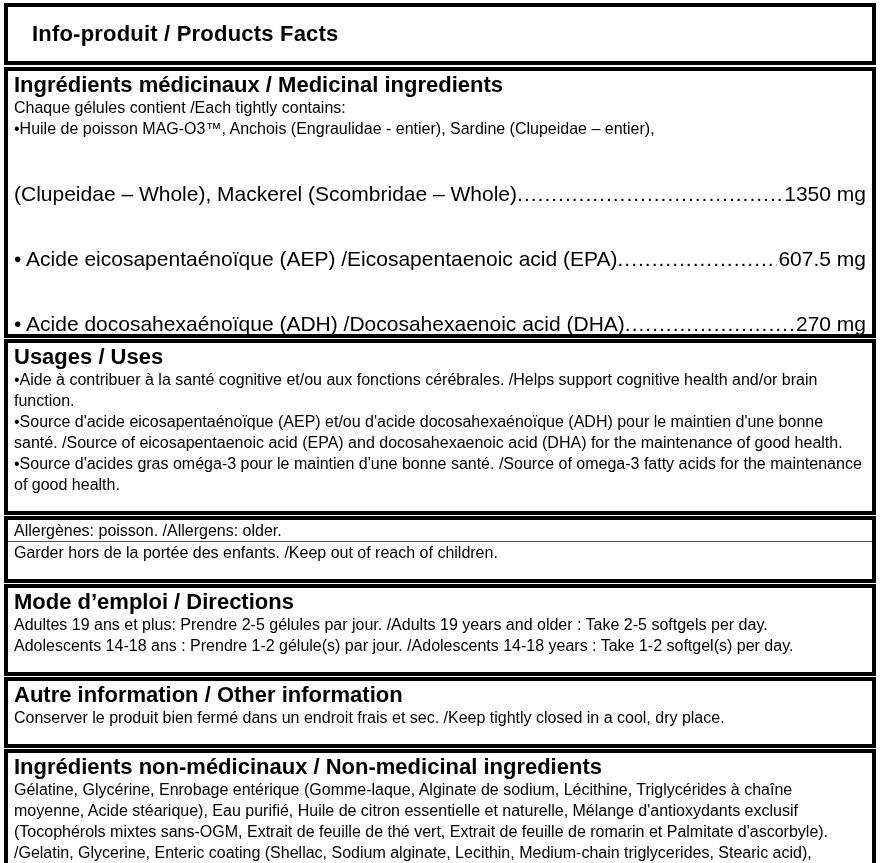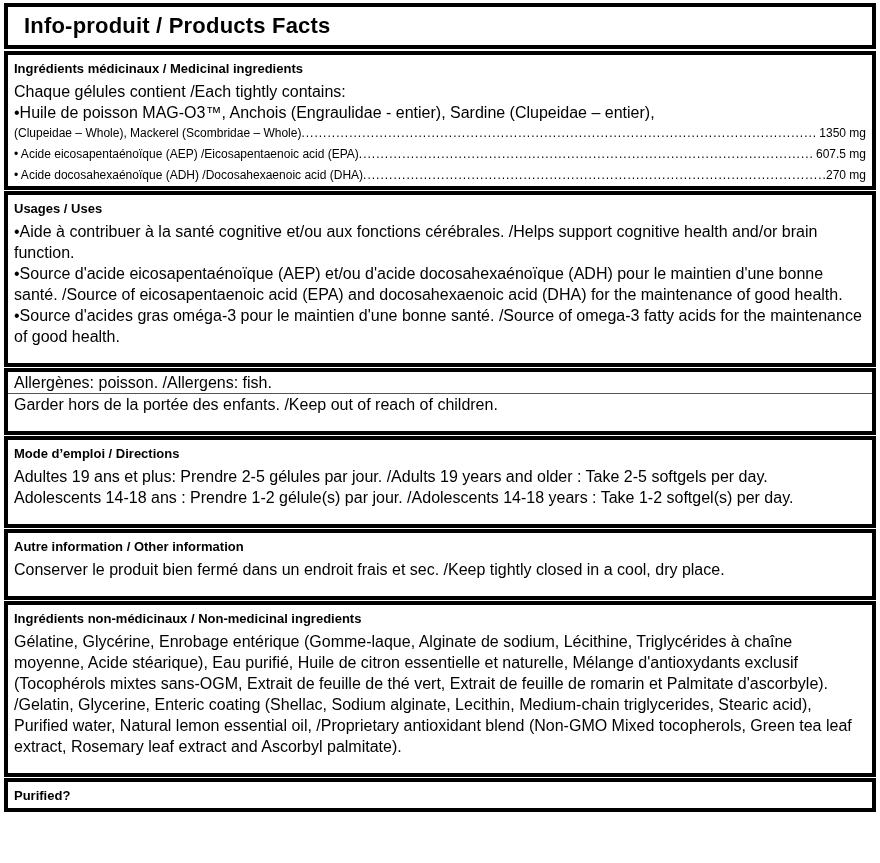--- a/index.html
+++ b/index.html
@@ -22,45 +22,46 @@
     left:4px;top:3px;
     width:872px;
   }
   .box{
     border:4px solid var(--border);
     background:var(--bg);
     margin-bottom:1px;
   }
   .title-box{margin-bottom:2px;}
   .title{
-    margin:4px;
+    margin:12px;
     font-size:22px;
     font-weight:bold;
     line-height:26px;
     padding:2px 12px 2px 12px;
     letter-spacing:0.2px;
   }
   .sec-header{
     font-weight:bold;
-    font-size:13px;
+    font-size:22px;
     line-height:24px;
     padding:2px 8px 0 6px;
   }
   .sec-text{
     font-size:16px;
     line-height:21px;
     padding:0 8px 0 6px;
   }
   .sec-text.last{padding-bottom:16px;}
   .dot-row{
     display:flex;
     align-items:flex-start;
-    font-size:12px;
+    font-size:21px;
     line-height:21px;
     padding:0 6px 0 6px;
+    margin-top:44px;
   }
   .dot-row .ing-label{flex:0 1 auto;white-space:nowrap;}
   .dot-row .dots{
     flex:1 1 auto;
     overflow:hidden;
     white-space:nowrap;
     min-width:8px;
   }
   .dot-row .dots::after{
     content:"......................................................................................................................................................................................";
@@ -97,21 +98,21 @@
           <span class="ing-value">270 mg</span>
         </div>
       </section>
       <section class="box">
         <div class="sec-header">Usages / Uses</div>
         <div class="sec-text">•Aide à contribuer à la santé cognitive et/ou aux fonctions cérébrales. /Helps support cognitive health and/or brain function.</div>
         <div class="sec-text">•Source d'acide eicosapentaénoïque (AEP) et/ou d'acide docosahexaénoïque (ADH) pour le maintien d'une bonne santé. /Source of eicosapentaenoic acid (EPA) and docosahexaenoic acid (DHA) for the maintenance of good health.</div>
         <div class="sec-text last">•Source d'acides gras oméga-3 pour le maintien d'une bonne santé. /Source of omega-3 fatty acids for the maintenance of good health.</div>
       </section>
       <section class="box">
-        <div class="sec-text rule">Allergènes: poisson. /Allergens: fish.</div>
+        <div class="sec-text rule">Allergènes: poisson. /Allergens: older.</div>
         <div class="sec-text last">Garder hors de la portée des enfants. /Keep out of reach of children.</div>
       </section>
       <section class="box">
         <div class="sec-header">Mode d’emploi / Directions</div>
         <div class="sec-text">Adultes 19 ans et plus: Prendre 2-5 gélules par jour. /Adults 19 years and older : Take 2-5 softgels per day.</div>
         <div class="sec-text last">Adolescents 14-18 ans : Prendre 1-2 gélule(s) par jour. /Adolescents 14-18 years : Take 1-2 softgel(s) per day.</div>
       </section>
       <section class="box">
         <div class="sec-header">Autre information / Other information</div>
         <div class="sec-text last">Conserver le produit bien fermé dans un endroit frais et sec. /Keep tightly closed in a cool, dry place.</div>

